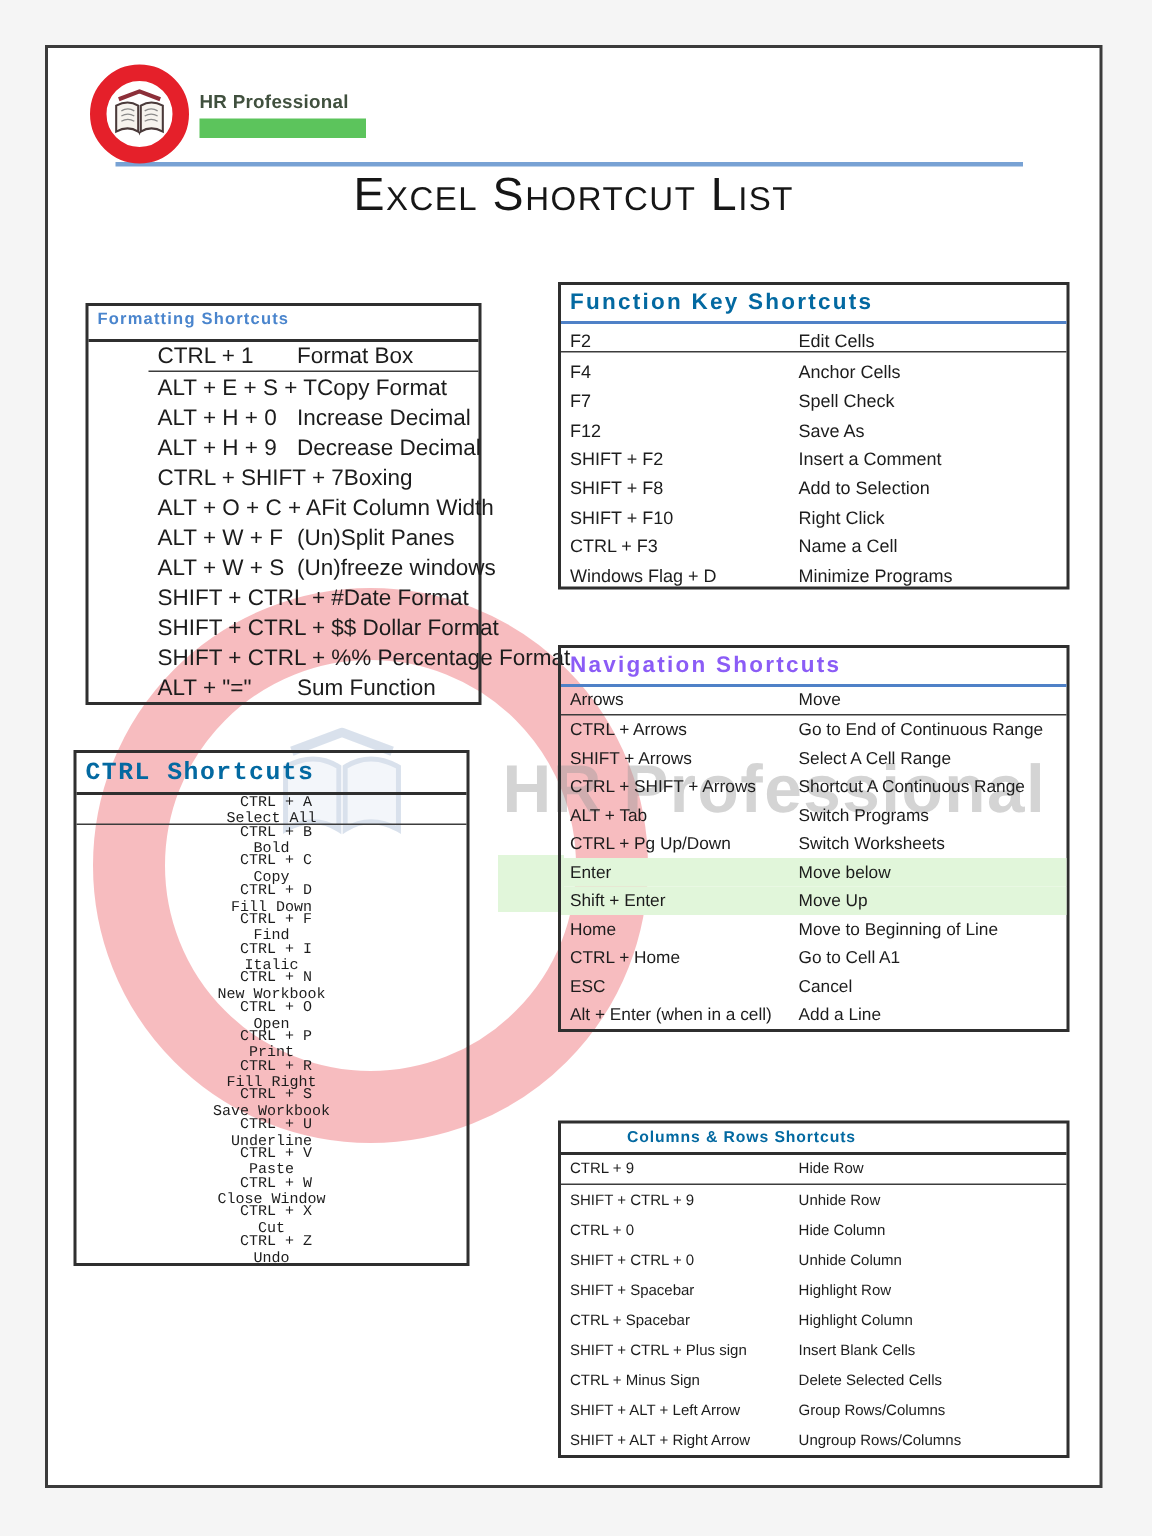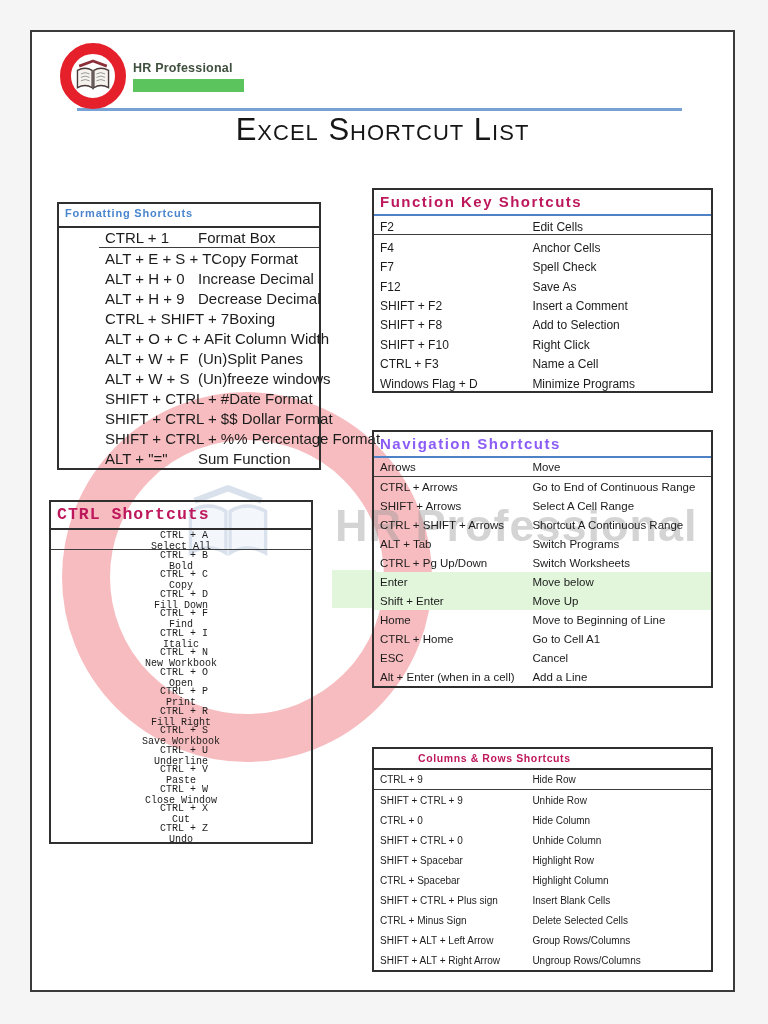--- a/index.html
+++ b/index.html
@@ -49,21 +49,21 @@
     position:absolute;left:300px;top:538px;width:44px;height:38px;
     background:#e1f6da;z-index:1;
   }
   
   .shortcut-table{
     position:absolute;border:2px solid #2f2f2f;background:transparent;
     box-sizing:border-box;z-index:2;
   }
   .thead{
     box-sizing:border-box;font-weight:bold;padding:3px 0 0 6px;
-    border-bottom:2px solid #2f2f2f;color:#be185d;
+    border-bottom:2px solid #2f2f2f;color:#0369a1;
   }
   .trow{display:flex;align-items:center;box-sizing:border-box;color:#1c1c1c;}
   .trow.first{border-bottom:1px solid #3c3c3c;}
   .trow.hl{background:#e1f6da;}
   .key{flex:0 0 47%;padding-left:6px;box-sizing:border-box;white-space:nowrap;}
   .desc{flex:1;white-space:nowrap;}
   
   .t0{left:25px;top:170px;width:264px;}
   .t0 .thead{height:24px;font-size:11px;letter-spacing:.8px;color:#4a85cd;}
   .t0 .trow{height:20px;font-size:15px;margin-left:40px;}

